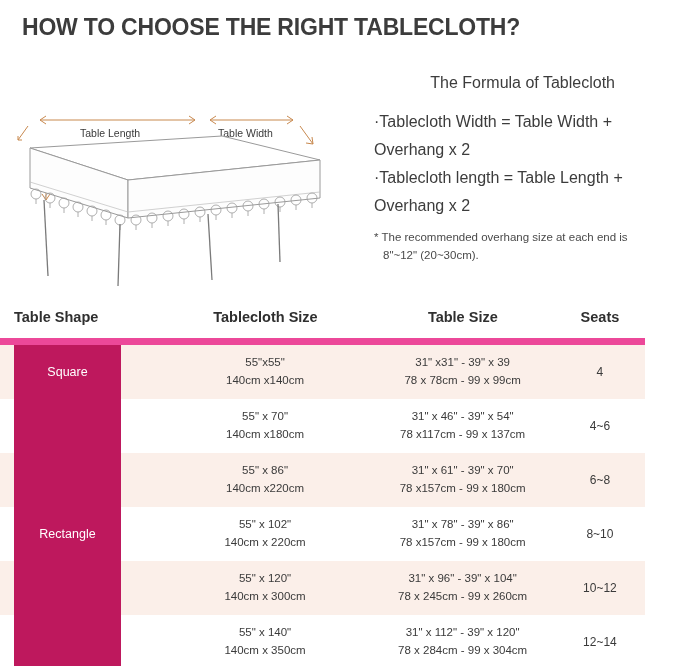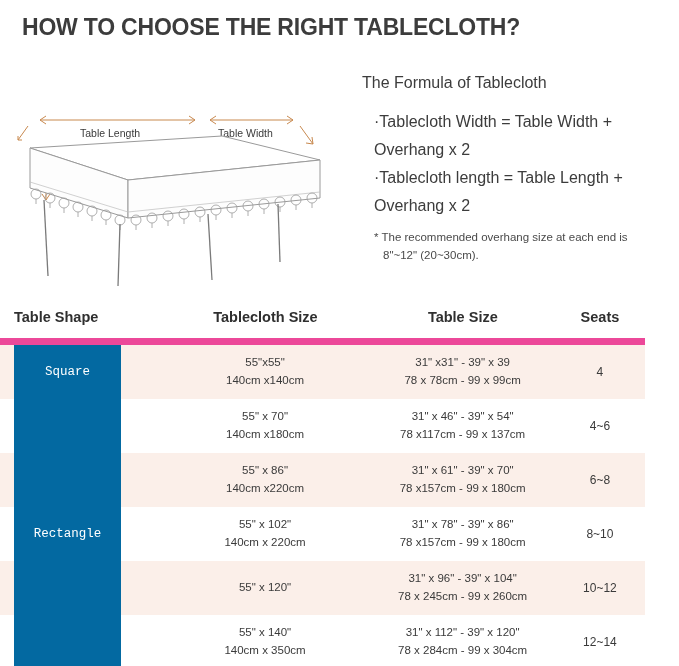--- a/index.html
+++ b/index.html
@@ -41,21 +41,21 @@
   }
   .formula-wrap {
     flex: 1;
     padding-top: 26px;
     padding-left: 10px;
     box-sizing: border-box;
   }
   .formula-title {
     font-size: 16px;
     color: #3c3c3c;
-    text-align: left;
+    text-align: right;
     padding-right: 30px;
     margin-bottom: 16px;
   }
   .formula-line {
     font-size: 16px;
     color: #3c3c3c;
     line-height: 1.75;
     padding-left: 12px;
   }
   .formula-note {
@@ -105,28 +105,27 @@
   }
   .cell-cloth  { width: 222px; text-align: center; }
   .cell-size   { width: 194px; text-align: center; }
   .cell-seats  { width: 95px;  text-align: center; font-size: 12px; }
 
   
   .shape-block {
     position: absolute;
     left: 14px;
     width: 107px;
-    background: #0369a1;
+    background: #be185d;
     color: #ffffff;
     font-size: 12.5px;
     display: flex;
     align-items: center;
     justify-content: center;
     text-align: center;
-    font-family: Liberation Mono, monospace;
   }
   #shape-square { top: 0px;  height: 54px; }
   #shape-rect   { top: 54px; height: 270px; }
   svg { display: block; }
 </style>
 </head>
 <body>
 
 <div class="page">
 
@@ -276,20 +275,21 @@
           <div>31" x 78" - 39" x 86"</div>
           <div>78 x157cm - 99 x 180cm</div>
         </div>
         <div class="cell-seats">8~10</div>
       </div>
 
       <div class="row alt">
         <div class="cell-shape"></div>
         <div class="cell-cloth cell-lines">
           <div>55" x 120"</div>
+          <div>140cm x 300cm</div>
         </div>
         <div class="cell-size cell-lines">
           <div>31" x 96" - 39" x 104"</div>
           <div>78 x 245cm - 99 x 260cm</div>
         </div>
         <div class="cell-seats">10~12</div>
       </div>
 
       <div class="row">
         <div class="cell-shape"></div>

